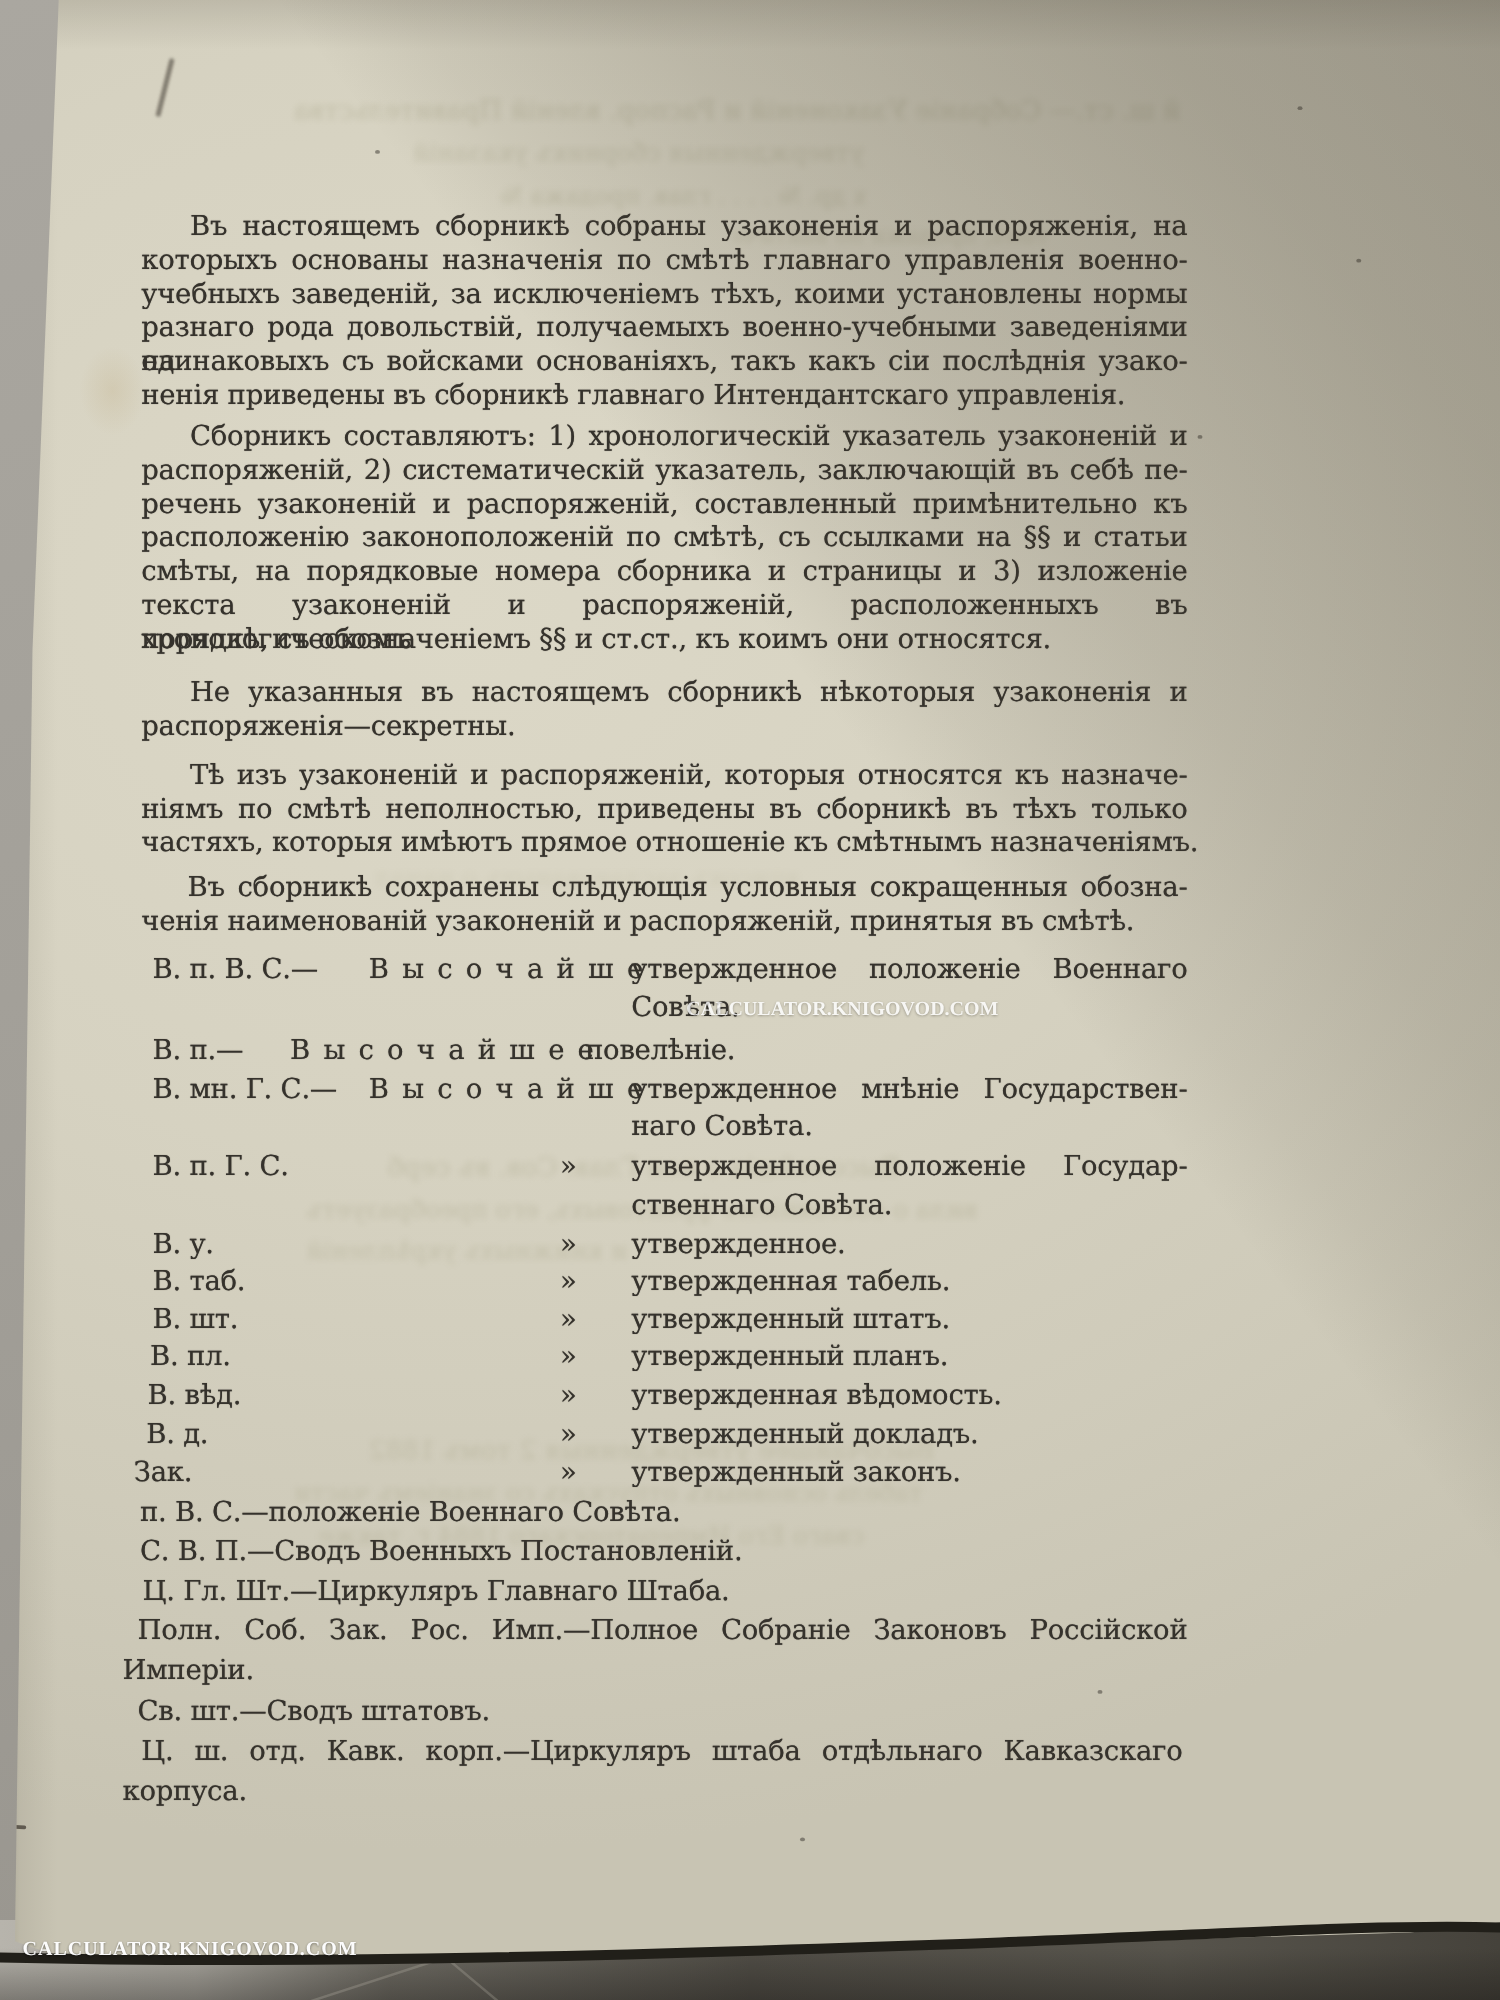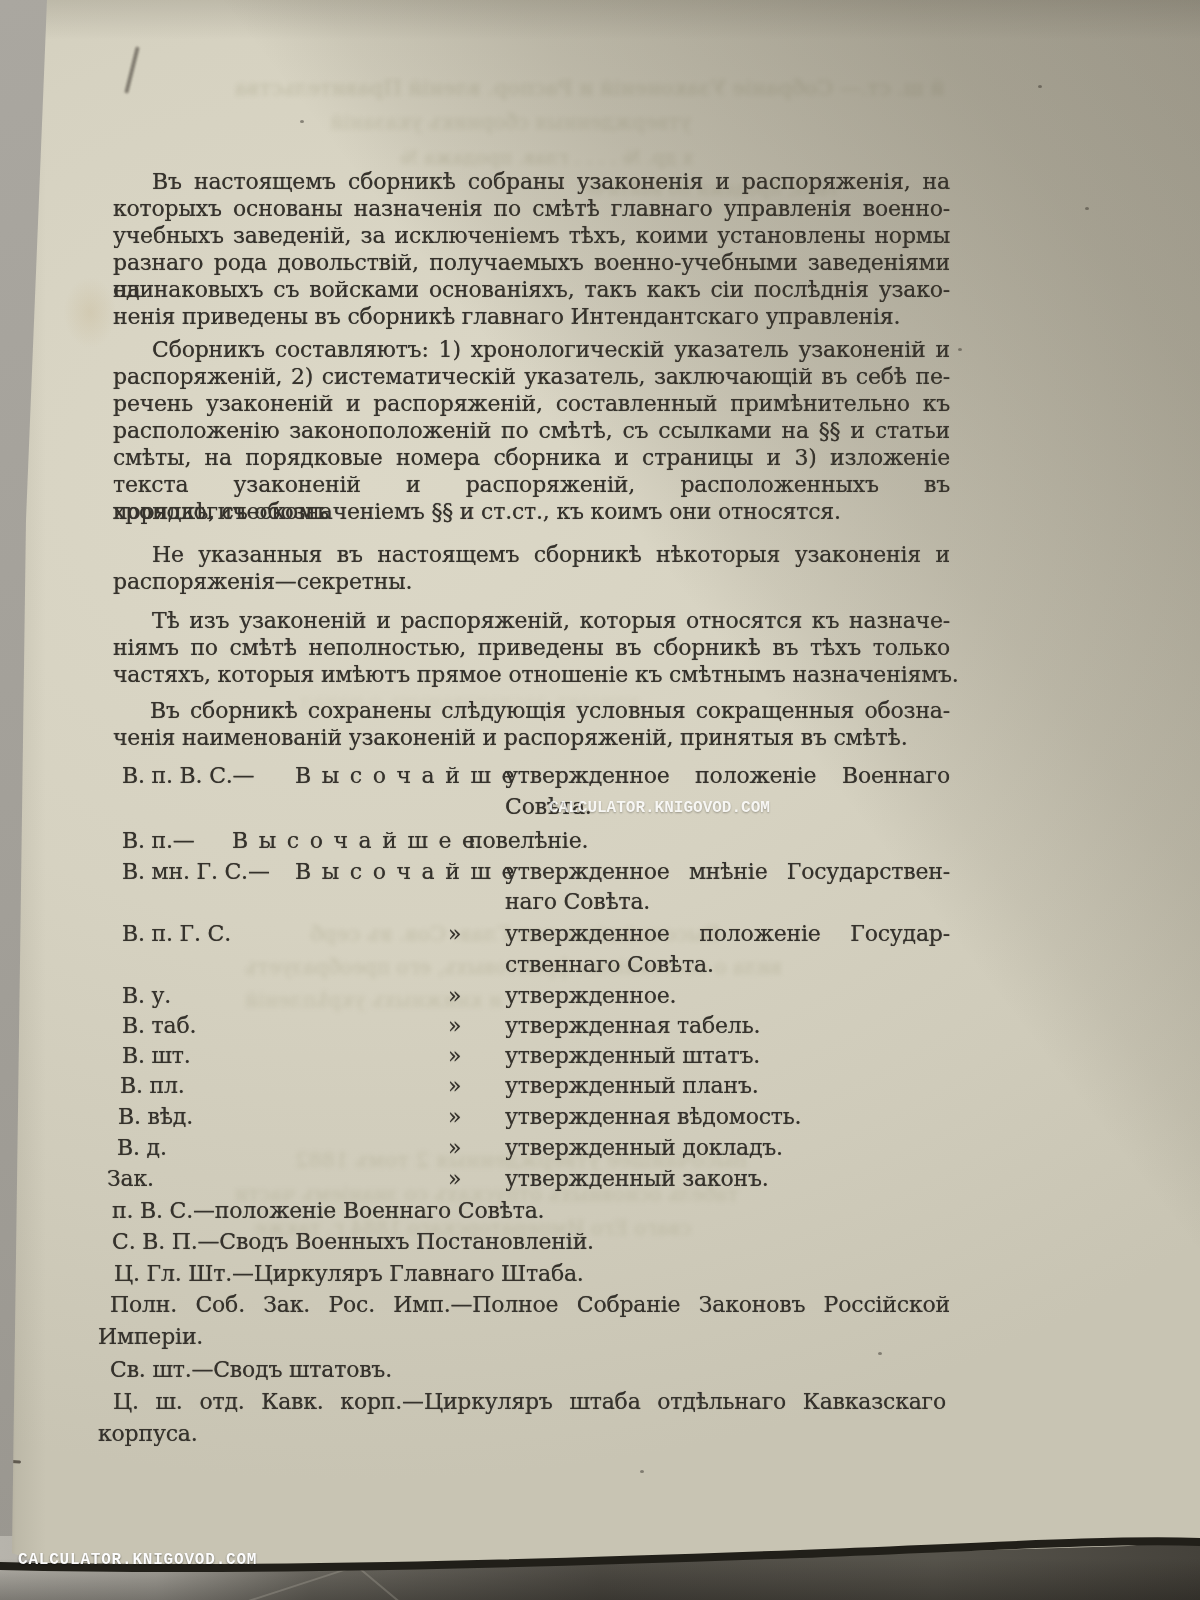--- a/index.html
+++ b/index.html
@@ -48,21 +48,21 @@
   
   .ghost{position:absolute;white-space:nowrap;font-family:"DejaVu Serif","Liberation Serif",serif;
     color:var(--ghost,#94916f);transform:scaleX(-1);filter:blur(2.4px);}
 
   .speck{position:absolute;width:4px;height:3px;border-radius:50%;background:rgba(70,66,58,0.55);}
 
   
   .edge-svg{position:absolute;inset:0;pointer-events:none;}
 
   
-  .wm{position:absolute;font-family:Liberation Mono, monospace;font-weight:bold;
+  .wm{position:absolute;font-family:Liberation Serif, serif;font-weight:bold;
     color:var(--watermark,#ffffff);}
   .wm-mid{left:549px;top:799px;font-size:16px;opacity:0.82;text-shadow:0 1px 2px rgba(45,42,36,0.45);}
   .wm-bottom{left:18px;top:1551px;font-size:16px;letter-spacing:0.8px;opacity:0.96;text-shadow:0 1px 2px rgba(0,0,0,0.5);}
 </style>
 </head>
 <body>
 
 <div class="scene">
   <div class="table-bottom"></div>
   <div class="scratch" style="left:230px;top:1580px;width:160px;transform:rotate(-18deg);"></div>

